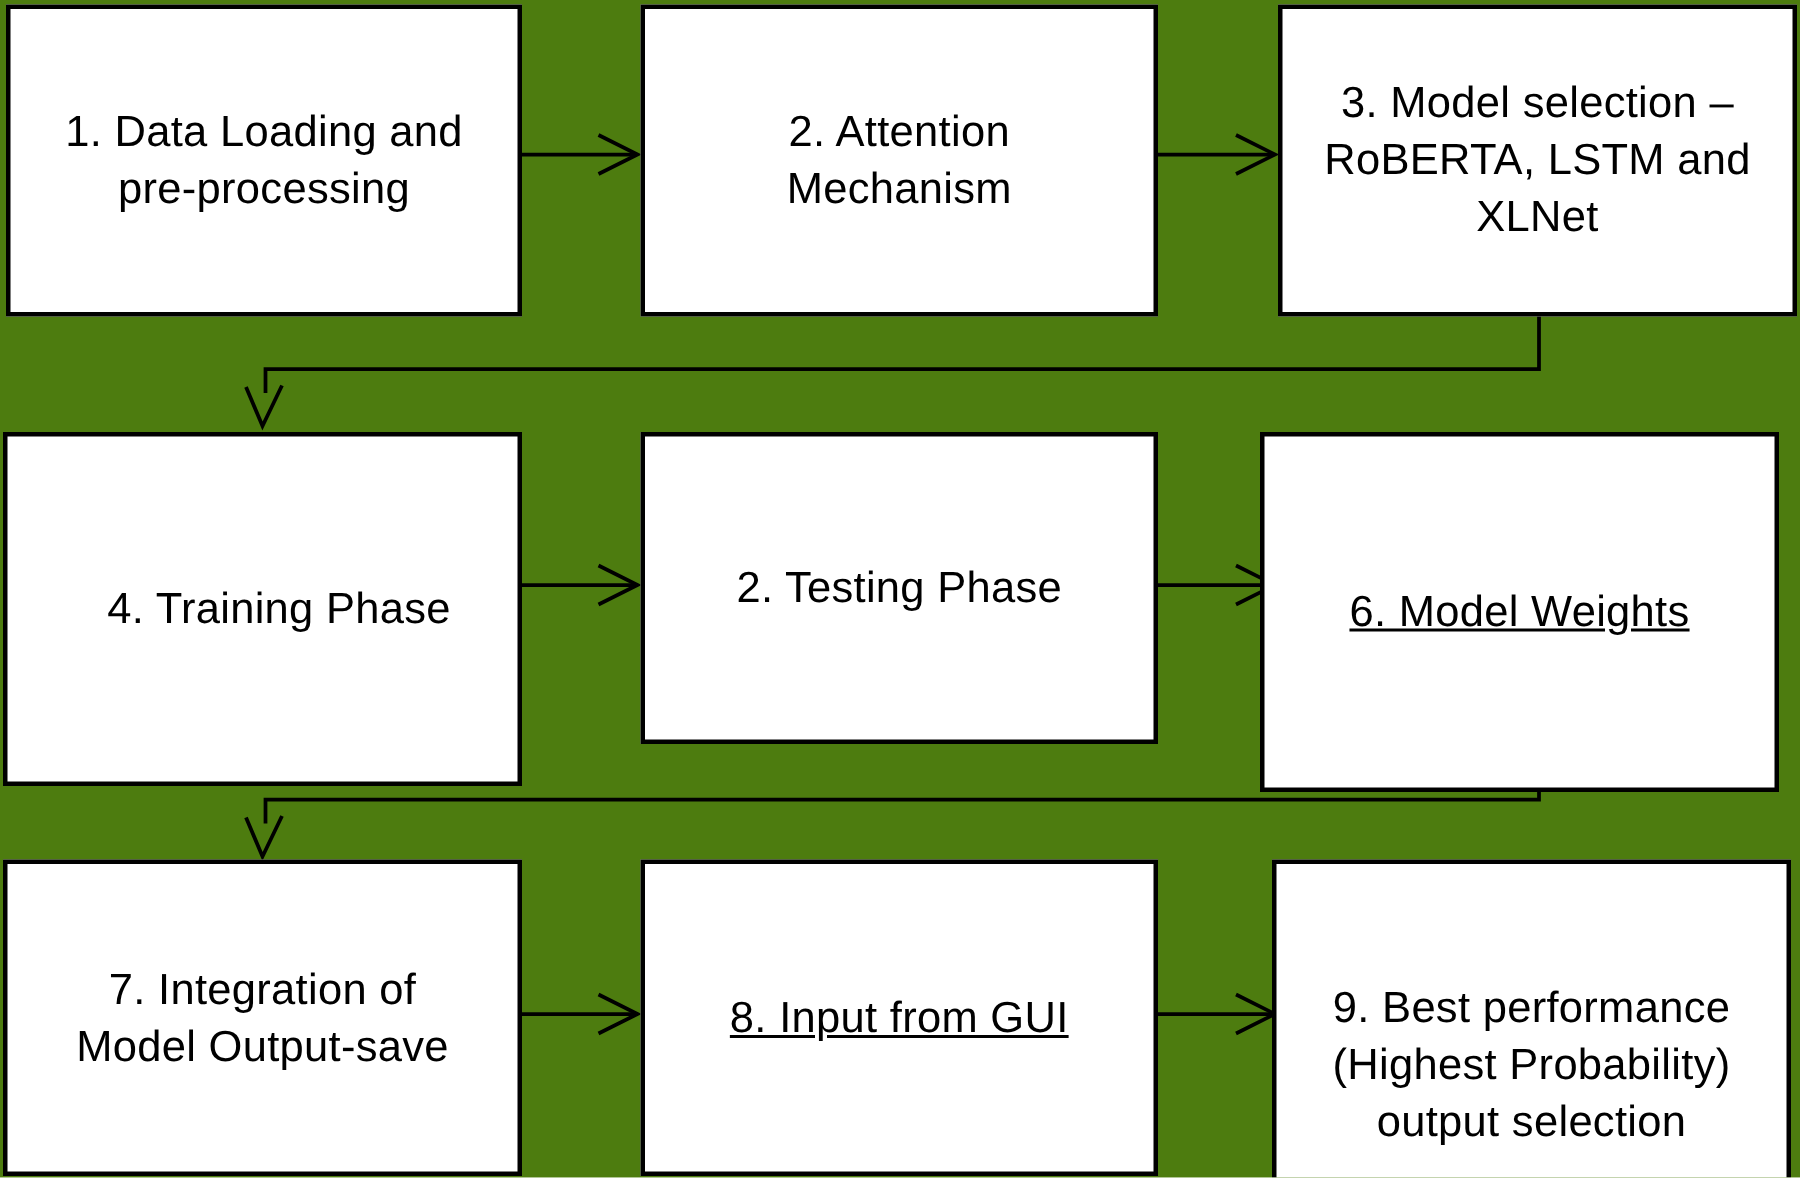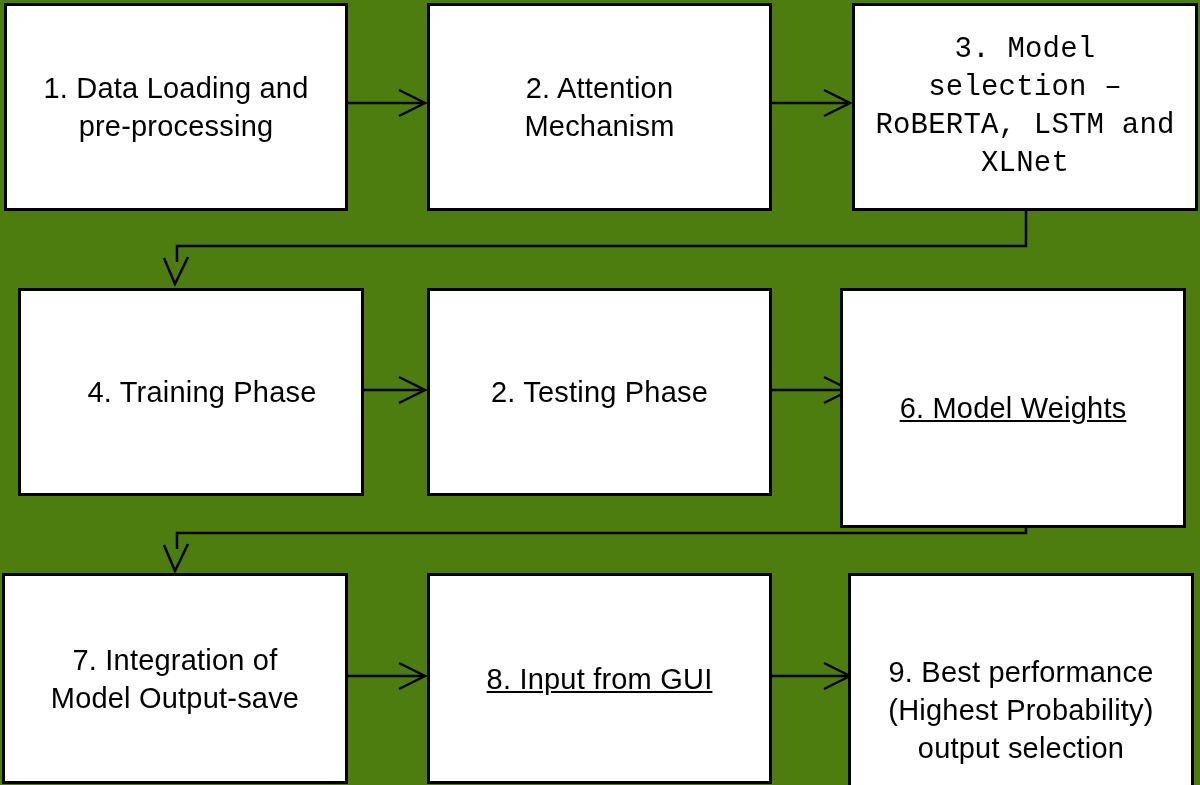--- a/index.html
+++ b/index.html
@@ -37,23 +37,23 @@
   .flow-box .label {
     font-size: 29px;
     line-height: 38px;
     color: #000000;
     white-space: pre-line;
     letter-spacing: 0.2px;
   }
   
   .b1 { left: 4px;   top: 3px;   width: 344px; height: 208px; }
   .b2 { left: 427px; top: 3px;   width: 345px; height: 208px; justify-content: center; }
-  .b3 { left: 852px; top: 3px;   width: 346px; height: 208px; font-family: Liberation Mono, monospace; }
+  .b3 { left: 852px; top: 3px;   width: 346px; height: 208px; }
   
-  .b4 { left: 18px;   top: 288px; width: 346px; height: 208px; padding-left: 36px; }
+  .b4 { left: 2px;   top: 288px; width: 346px; height: 236px; padding-left: 36px; }
   .b5 { left: 427px; top: 288px; width: 345px; height: 208px; }
   .b6 { left: 840px; top: 288px; width: 346px; height: 240px; text-decoration: underline; }
   
   .b7 { left: 2px;   top: 573px; width: 346px; height: 211px; justify-content: center; }
   .b8 { left: 427px; top: 573px; width: 345px; height: 211px; text-decoration: underline; }
   .b9 { left: 848px; top: 573px; width: 346px; height: 274px; }
 
   svg line, svg polyline, svg path {
     stroke: #000000;
     stroke-width: 2.5;

